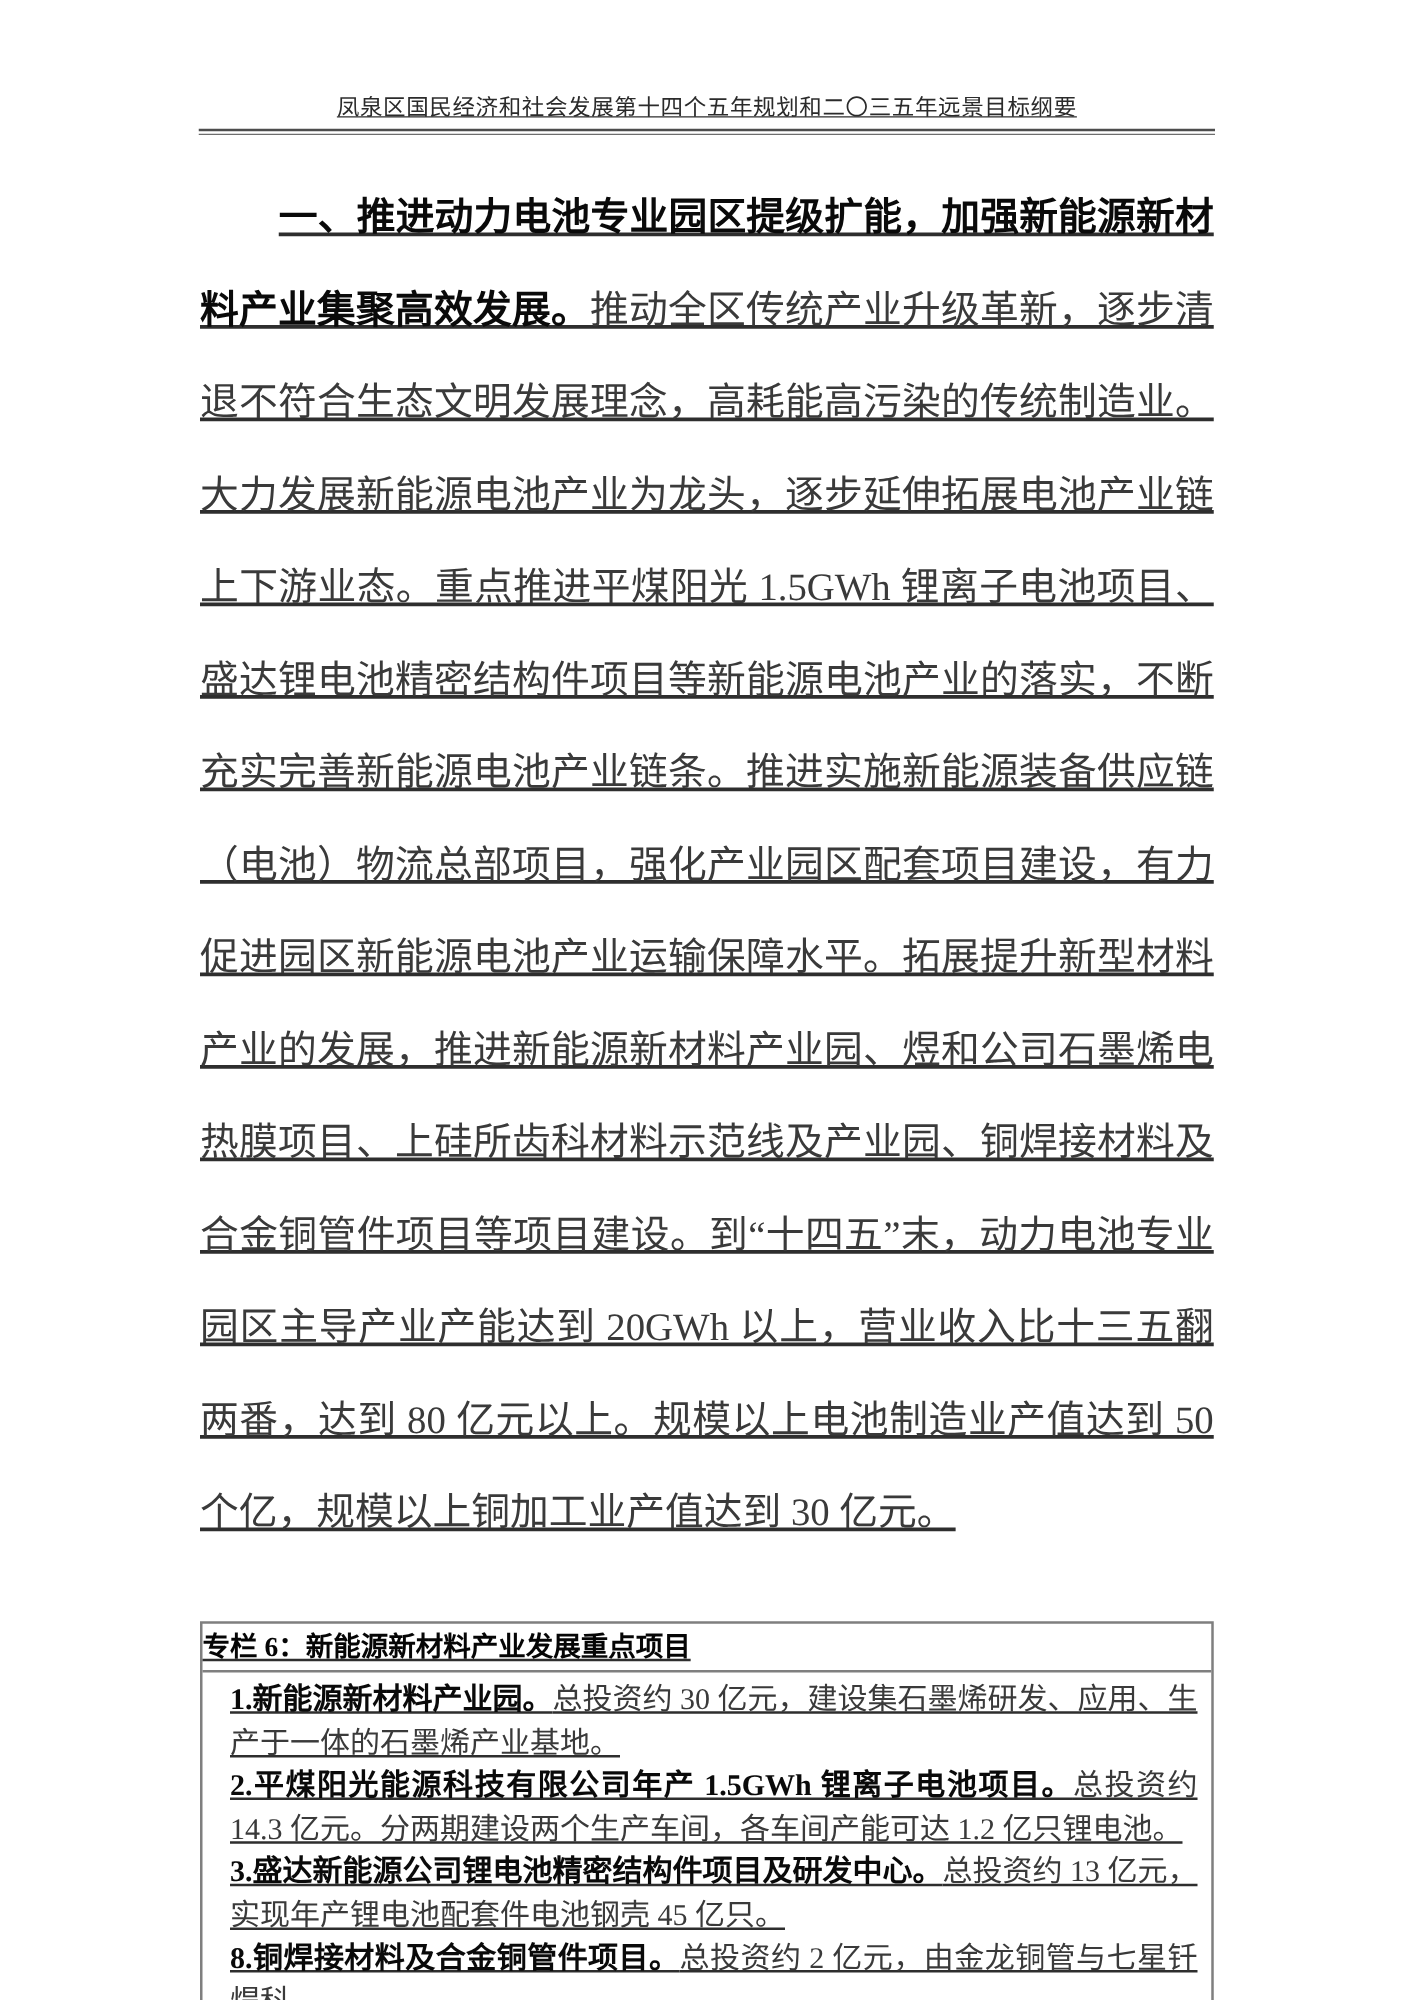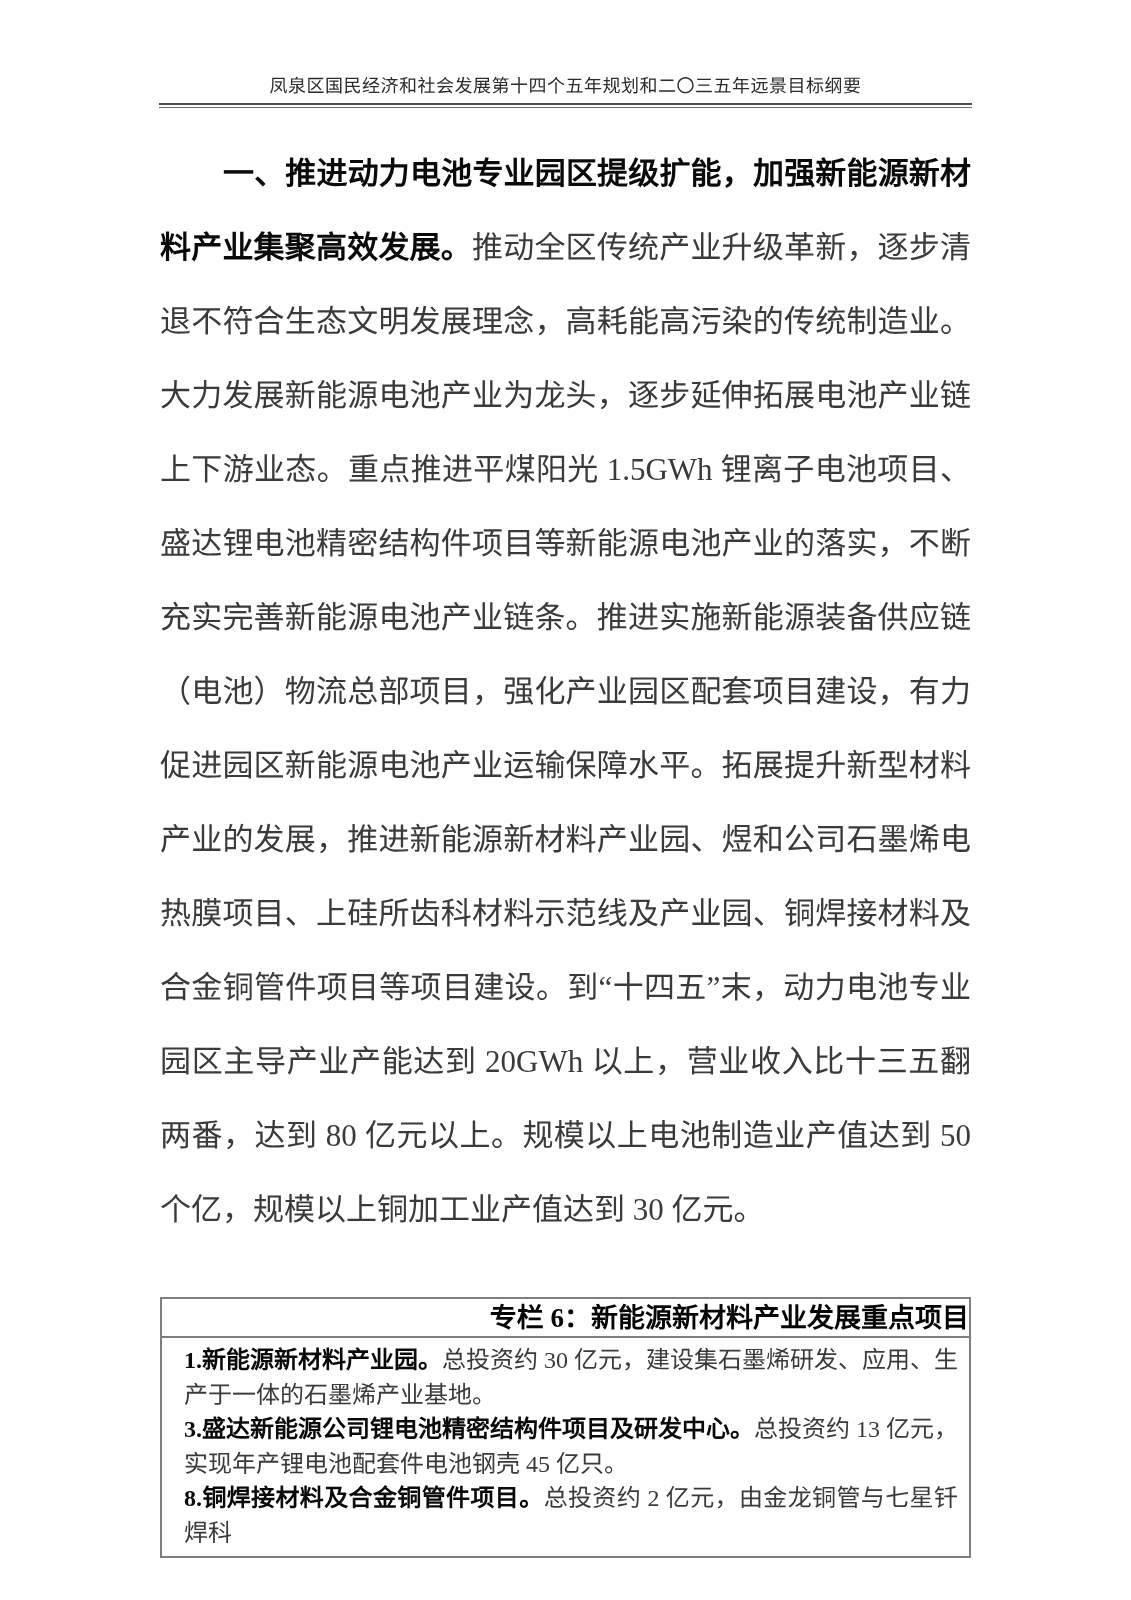--- a/index.html
+++ b/index.html
@@ -9,20 +9,21 @@
   }
   .page {
     position: relative;
     width: 1131px;
     height: 1600px;
     margin: 0 auto;
     background: #ffffff;
     overflow: hidden;
     font-family: "Liberation Serif", "DejaVu Serif", serif;
     color: #2e2e2e;
+    text-decoration: underline;
   }
   
   .page-header {
     margin: 0 159px;
     padding-top: 74px;
     text-align: center;
   }
   .header-title {
     font-size: 18px;
     letter-spacing: 0.5px;
@@ -53,23 +54,23 @@
     color: #0a0a0a;
   }
   
   .panel {
     margin-top: 50px;
     border: 2px solid #7f7f7f;
     background: #ffffff;
   }
   .panel-title {
     border-bottom: 2px solid #7f7f7f;
-    text-align: right;
+    text-align: left;
     font-weight: bold;
-    font-size: 27px;
+    font-size: 22px;
     line-height: 32px;
     padding: 3px 0 2px 0;
     color: #050505;
   }
   .panel-body {
     padding: 5px 11px 6px 22px;
   }
   .panel-item {
     margin: 0;
     font-size: 24px;
@@ -108,20 +109,21 @@
   <main class="doc-main">
 
     <p class="body-para"><b>一、推进动力电池专业园区提级扩能，加强新能源新材料产业集聚高效发展。</b><span>推动全区传统产业升级革新，逐步清退不符合生态文明发展理念，高耗能高污染的传统制造业。大力发展新能源电池产业为龙头，逐步延伸拓展电池产业链上下游业态。重点推进平煤阳光 1.5GWh 锂离子电池项目、盛达锂电池精密结构件项目等新能源电池产业的落实，不断充实完善新能源电池产业链条。推进实施新能源装备供应链（电池）物流总部项目，强化产业园区配套项目建设，有力促进园区新能源电池产业运输保障水平。拓展提升新型材料产业的发展，推进新能源新材料产业园、煜和公司石墨烯电热膜项目、上硅所齿科材料示范线及产业园、铜焊接材料及合金铜管件项目等项目建设。到“十四五”末，动力电池专业园区主导产业产能达到 20GWh 以上，营业收入比十三五翻两番，达到 80 亿元以上。规模以上电池制造业产值达到 50 个亿，规模以上铜加工业产值达到 30 亿元。</span></p>
 
     <section class="panel">
       <div class="panel-title">专栏 6：新能源新材料产业发展重点项目</div>
       <div class="panel-body">
 
         <p class="panel-item"><b>1.新能源新材料产业园。</b><span>总投资约 30 亿元，建设集石墨烯研发、应用、生产于一体的石墨烯产业基地。</span></p>
 
+        <p class="panel-item"><b>2.平煤阳光能源科技有限公司年产 1.5GWh 锂离子电池项目。</b><span>总投资约 14.3 亿元。分两期建设两个生产车间，各车间产能可达 1.2 亿只锂电池。</span></p>
 
         <p class="panel-item"><b>3.盛达新能源公司锂电池精密结构件项目及研发中心。</b><span>总投资约 13 亿元，实现年产锂电池配套件电池钢壳 45 亿只。</span></p>
 
 
         <p class="panel-item"><b>8.铜焊接材料及合金铜管件项目。</b><span>总投资约 2 亿元，由金龙铜管与七星钎焊科</span></p>
 
       </div>
     </section>
 
   </main>

